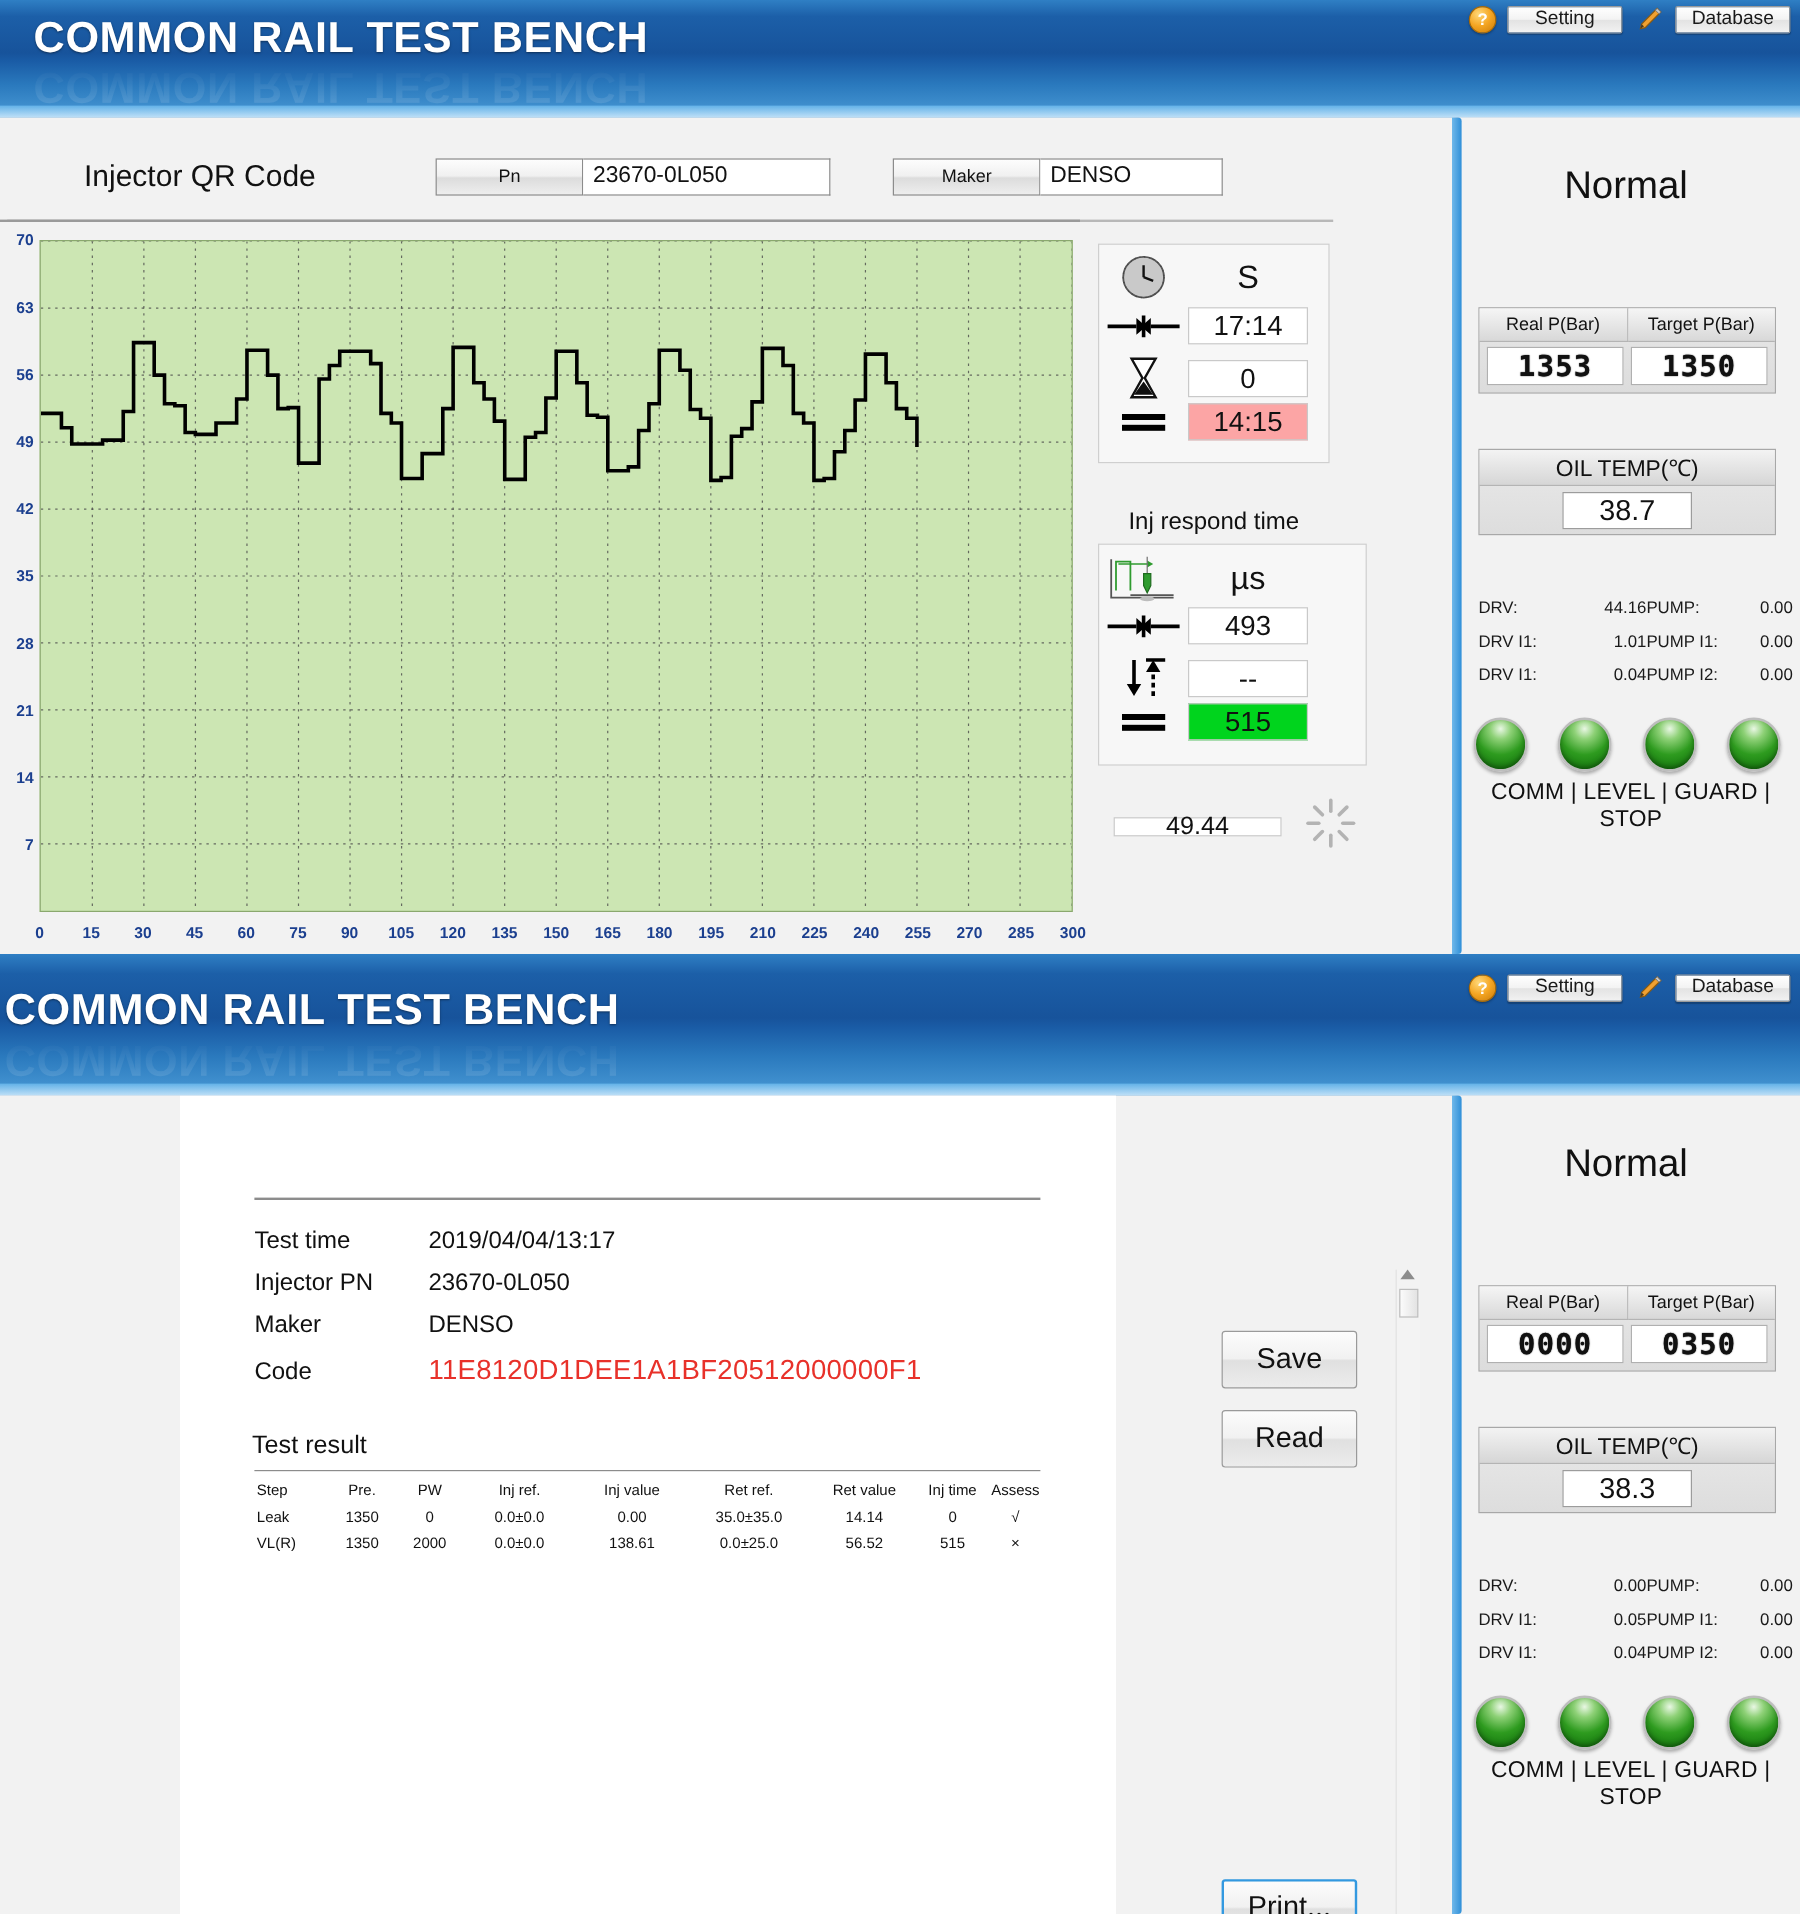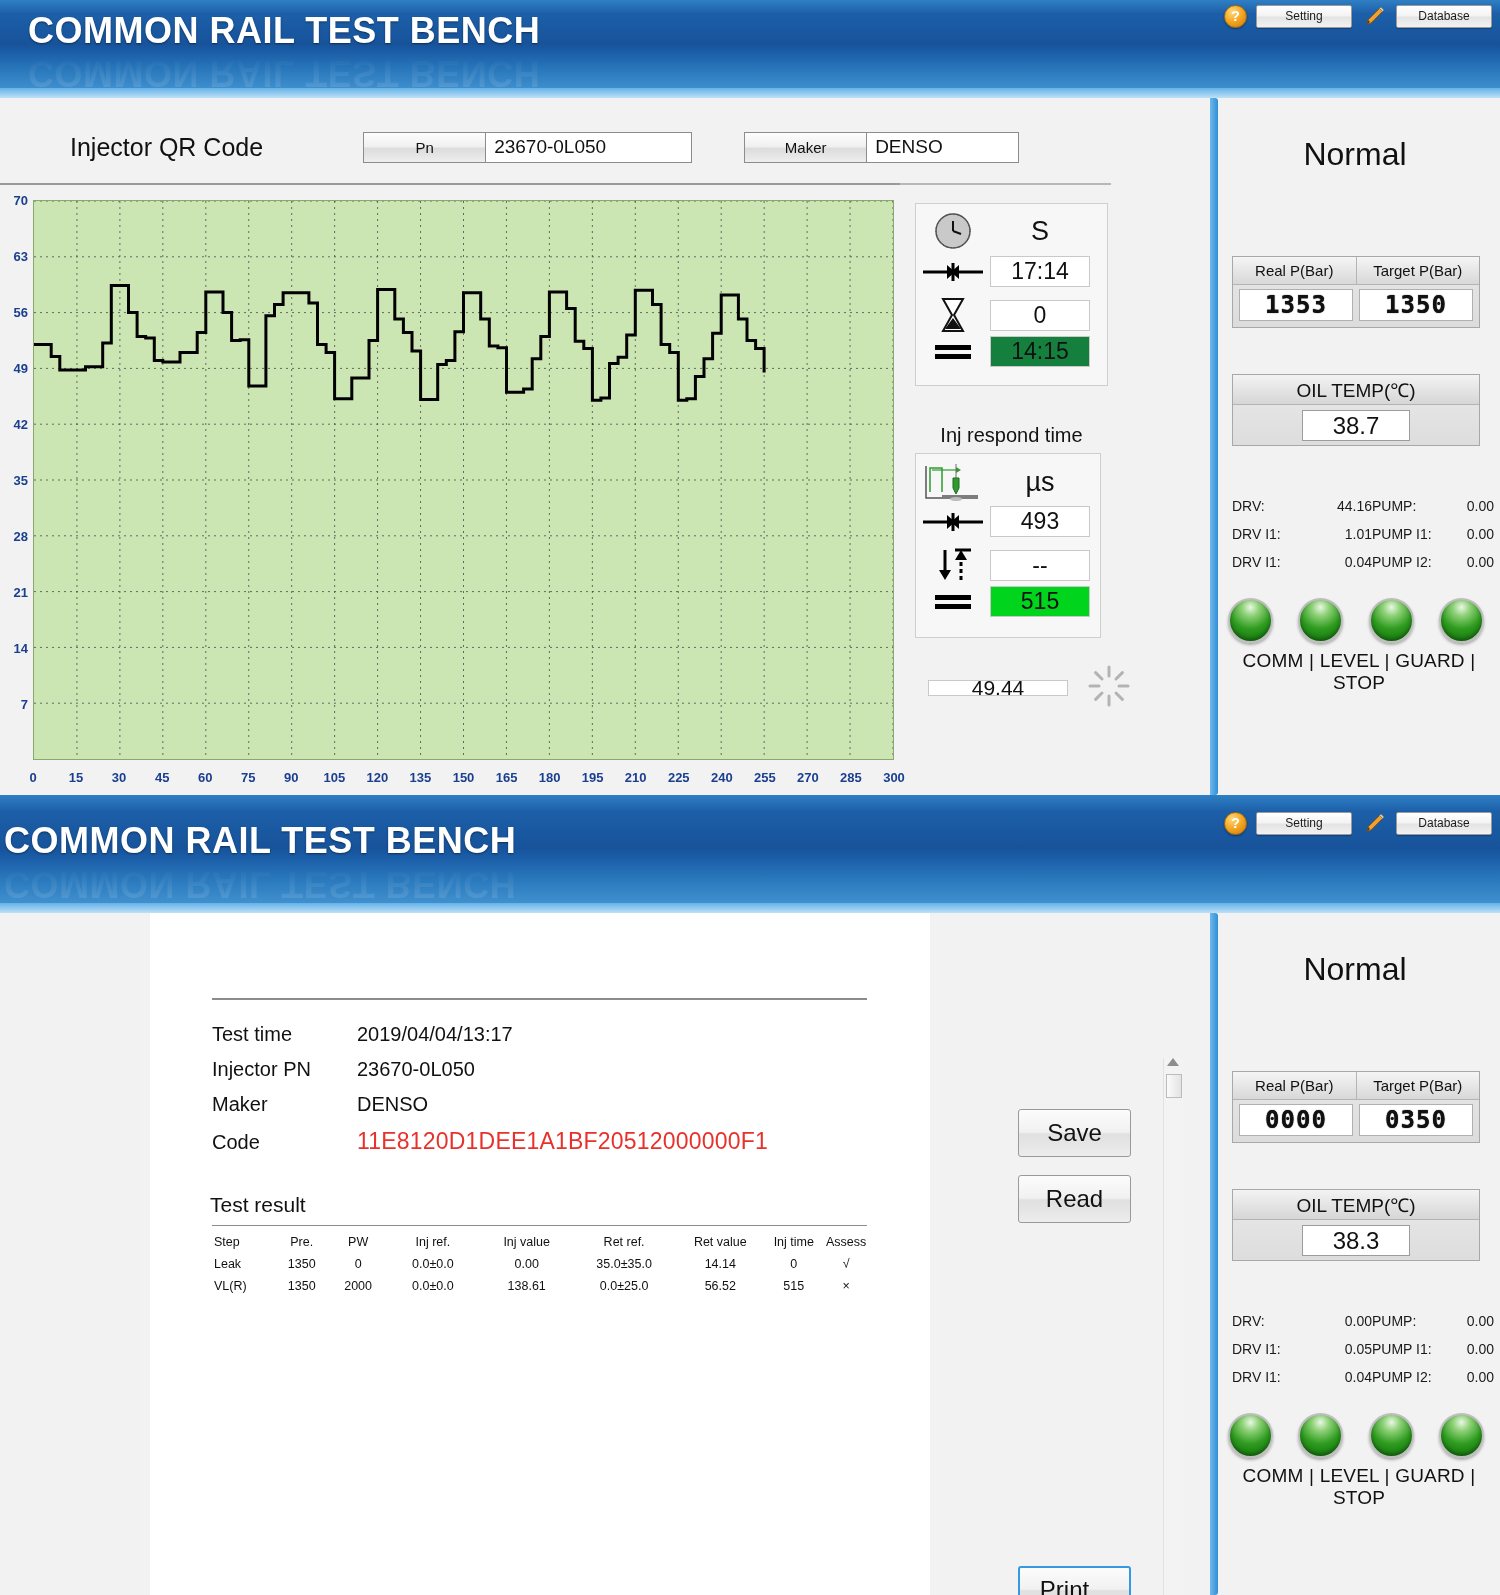--- a/index.html
+++ b/index.html
@@ -59,21 +59,21 @@
     background: radial-gradient(circle at 35% 28%, #ffd97a 0%, #f5a623 48%, #c97a08 100%);
     border: 1px solid #a96a07;
     display: flex; align-items: center; justify-content: center;
     color: #fff; font-size: 14px; font-weight: bold; line-height: 1;
     box-shadow: 0 1px 2px rgba(0,0,0,0.35);
   }
   .tb-btn {
     min-width: 96px; height: 23px; padding: 0 10px;
     background: linear-gradient(to bottom, #ffffff 0%, #f3f3f3 48%, #e3e3e3 52%, #f2f2f2 100%);
     border: 1px solid #9b9b9b; border-radius: 2px;
-    font-size: 12px; color: #1a1a1a;
+    font-size: 16px; color: #1a1a1a;
     display: flex; align-items: center; justify-content: center;
     box-shadow: 0 1px 1px rgba(0,0,0,0.25);
   }
   .tb-icon-pencil { width: 26px; height: 24px; position: relative; }
   .tb-icon-pencil svg { position: absolute; left: 0; top: 0; }
 
   
   .top-body { position: relative; width: 100%; height: 697px; background: #f2f2f2; }
 
   .qr-row {
@@ -122,33 +122,33 @@
     position: absolute; left: 0; top: 85px; width: 900px; height: 615px;
     border-top: 2px solid #9a9a9a; pointer-events: none;
   }
 
   
   .panel-box {
     position: absolute; background: #f7f7f7;
     border: 1px solid #cfcfcf;
   }
   #timer-panel { left: 915px; top: 105px; width: 193px; height: 183px; }
-  #resp-panel  { left: 915px; top: 355px; width: 186px; height: 185px; }
+  #resp-panel  { left: 915px; top: 355px; width: 224px; height: 185px; }
   .panel-title {
     position: absolute; left: 915px; top: 326px; width: 193px;
     text-align: center; font-size: 20px; color: #111;
   }
   .pnl-row { position: absolute; display: flex; align-items: center; }
   .pnl-icon { width: 74px; display: flex; align-items: center; justify-content: center; }
   .pnl-unit { font-size: 27px; color: #111; width: 100px; text-align: center; }
   .pnl-field {
     width: 100px; height: 31px; background: #fff; border: 1px solid #c9c9c9;
     font-size: 23px; color: #111; display: flex; align-items: center; justify-content: center;
   }
-  .pnl-field.yellow { background: #15803d; }
+  .pnl-field.yellow { background: #fca5a5; }
   .pnl-field.green  { background: #00d41d; }
 
   .mini-val-row { position: absolute; left: 928px; top: 565px; display: flex; align-items: center; gap: 18px; }
   .mini-val {
     width: 140px; height: 16px; background: #fff; border: 1px solid #c9c9c9;
     font-size: 21px; color: #111; display: flex; align-items: center; justify-content: center;
   }
 
   
   .status-panel {

